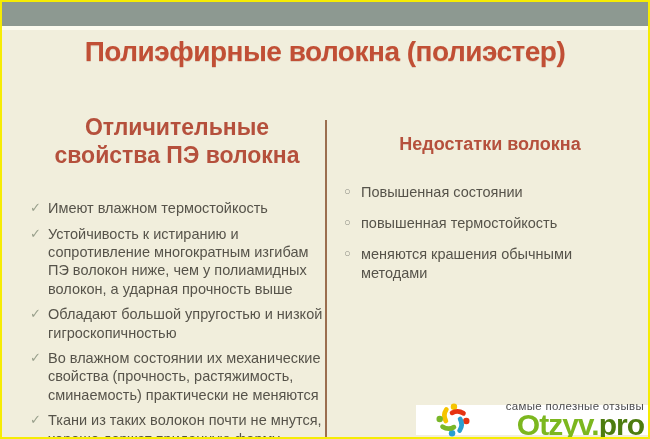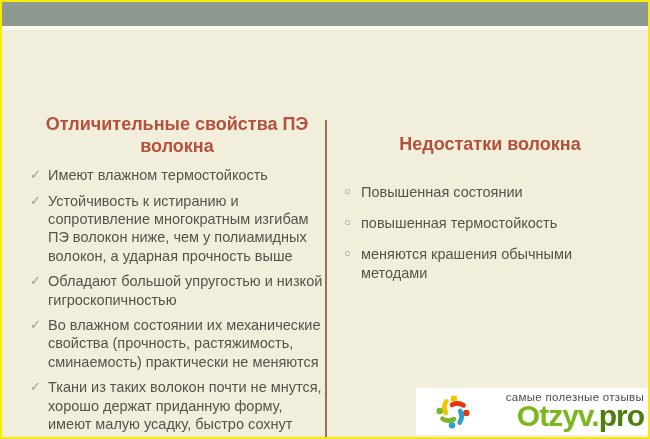--- a/index.html
+++ b/index.html
@@ -33,21 +33,21 @@
   .column{position:absolute;}
   .col-left{left:28px;top:112px;width:294px;}
   .col-right{left:342px;top:124px;width:292px;}
 
   .col-heading{
     font-weight:bold;
     color:#b5503c;
     text-align:center;
     line-height:1.2;
   }
-  .col-left .col-heading{font-size:18px;margin:0 auto 9px auto;max-width:270px;}
+  .col-left .col-heading{font-size:23px;margin:0 auto 30px auto;max-width:270px;}
   .col-right .col-heading{font-size:18px;margin:8px auto 27px auto;}
 
   ul.bullets{
     list-style:none;margin:0;padding:0;
     color:#56534a;
     font-size:14.5px;
     line-height:1.27;
   }
   ul.bullets li{display:flex;align-items:flex-start;}
   .col-left ul.bullets li{margin-bottom:7px;}
@@ -64,21 +64,21 @@
   .divider{
     position:absolute;
     left:323px;top:118px;bottom:0;
     width:2px;
     background:#9b6e4f;
   }
 
   .watermark{
     position:absolute;
     right:0;bottom:2px;
-    width:232px;height:47px;
+    width:232px;height:30px;
     background:#ffffff;
     display:flex;align-items:center;
     box-sizing:border-box;
     padding-left:18px;
   }
   .wm-icon{flex:0 0 38px;height:38px;margin-right:3px;}
   .wm-text{flex:1;display:flex;flex-direction:column;align-items:flex-end;padding-right:4px;}
   .wm-tagline{
     font-size:11.5px;color:#4c4c4c;
     letter-spacing:0.3px;
@@ -94,20 +94,21 @@
   .wm-brand .green{color:#7cb71f;margin-top:8px;}
   .wm-brand .orange{color:#4d7c0f;}
 </style>
 </head>
 <body>
 
 <div class="frame">
 
   <div class="top-band"></div>
 
+  <div class="slide-title">Полиэфирные волокна (полиэстер)</div>
 
   <div class="column col-left">
     <div class="col-heading">Отличительные  свойства ПЭ волокна</div>
     <ul class="bullets">
         <li>
           <span class="marker">✓</span>
           <span class="item-text">Имеют влажном термостойкость</span>
         </li>
         <li>
           <span class="marker">✓</span>

